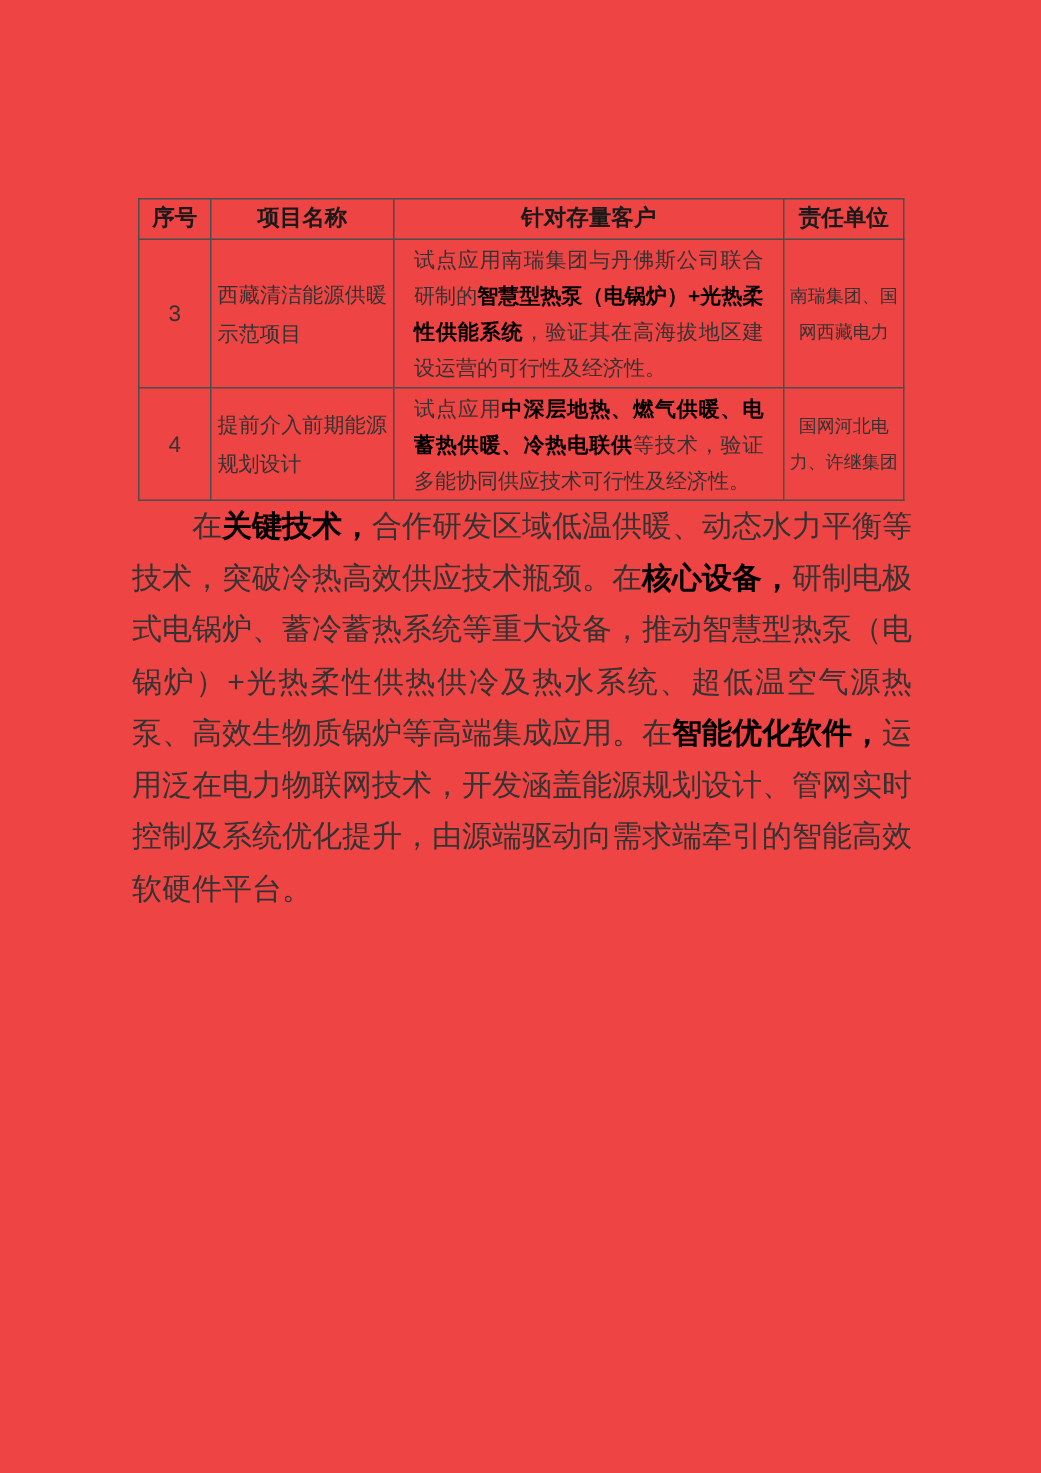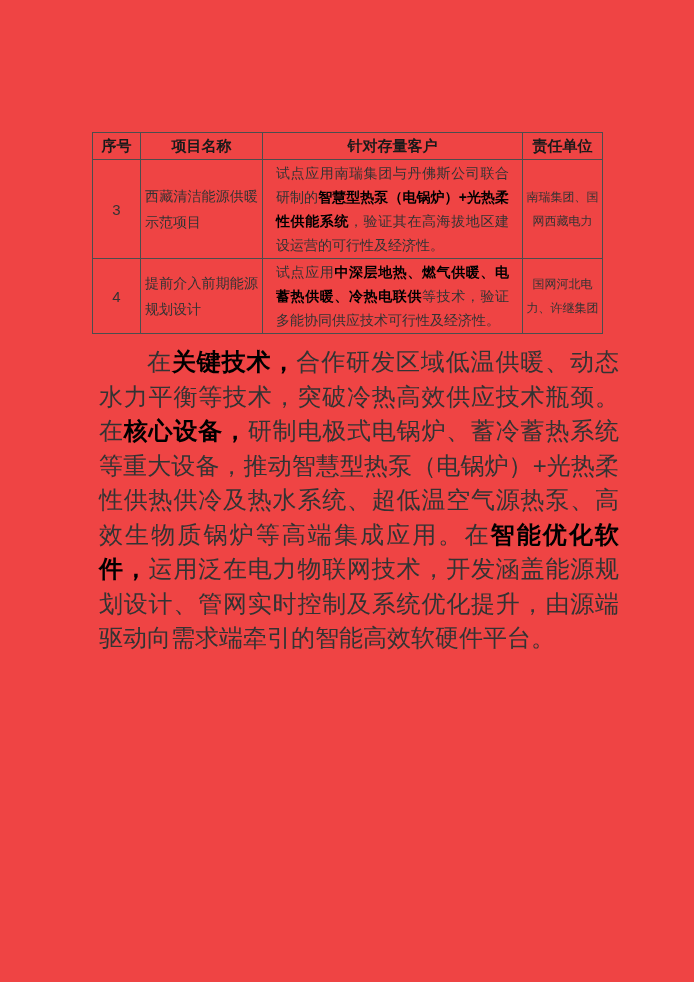--- a/index.html
+++ b/index.html
@@ -68,25 +68,25 @@
   h3.sec-heading {
     font-size: 20px;
     font-weight: bold;
     color: #000000;
     line-height: 34px;
     margin: 5px 0 0 0;
     text-indent: 32px;
   }
   p.body-par {
     width: 520px;
-    font-size: 24px;
+    font-size: 20px;
     line-height: 34.5px;
     text-align: justify;
     text-indent: 2em;
-    margin: 11px;
+    margin: 0;
     color: #333333;
   }
 </style>
 </head>
 <body>
 
 <div class="page">
 
   <table class="demo-table">
     <colgroup>

